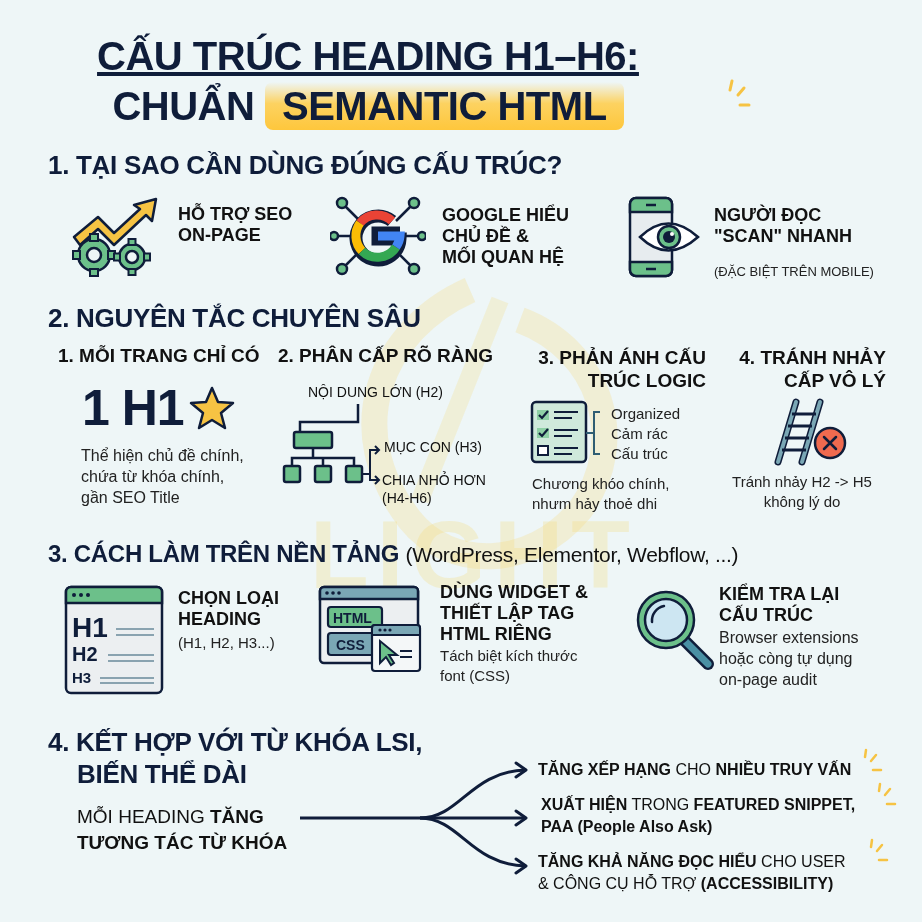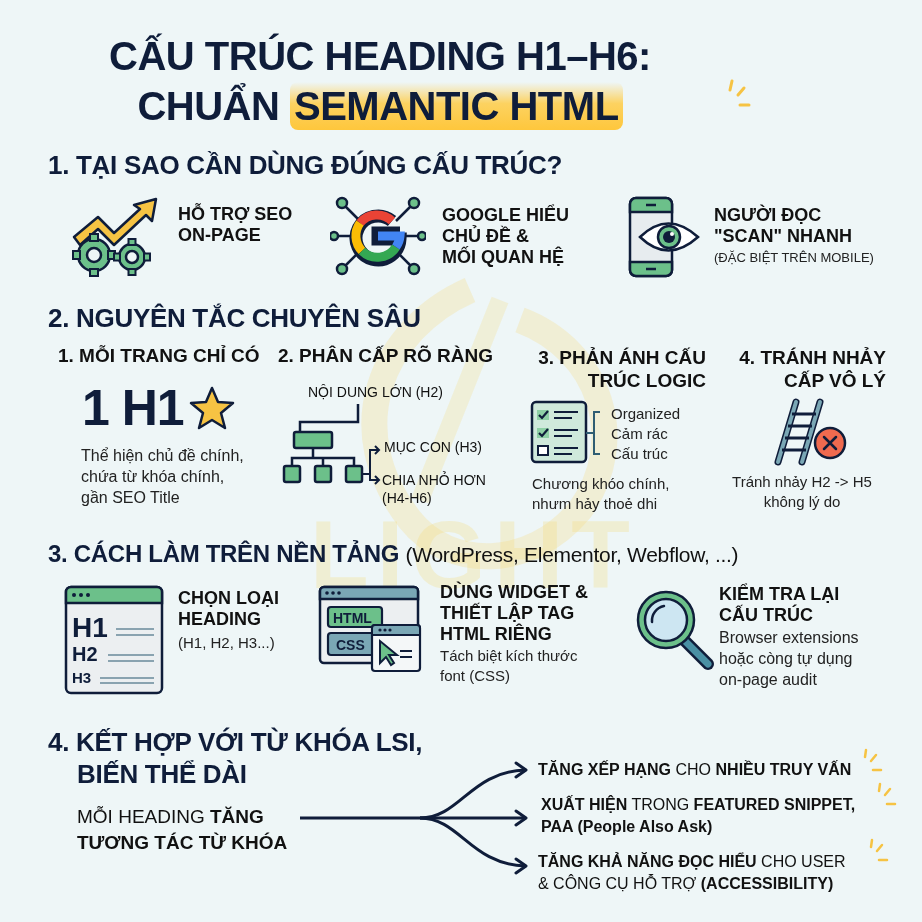--- a/index.html
+++ b/index.html
@@ -19,27 +19,28 @@
     pointer-events: none;
   }
   .wm-text {
     position: absolute; left: 310px; top: 500px;
     font-size: 96px; font-weight: 700; letter-spacing: 8px;
     color: rgba(246, 220, 120, 0.28);
   }
 
   
   .title {
-    position: absolute; left: 12px; top: 32px; width: 736px; text-align: center;
+    position: absolute; left: 0; top: 32px; width: 736px; text-align: center;
     font-size: 40px; font-weight: 700; line-height: 48px; color: #0f1d3a;
     letter-spacing: -0.5px;
+    text-decoration: underline;
   }
   .title .line2 { display: inline-block; margin-top: 2px; }
   .highlight {
-    display: inline-block; padding: 0 4px;
+    display: inline-block; padding: 0 17px;
     background: linear-gradient(180deg, rgba(255,213,90,0.0) 0%, rgba(255,204,70,0.85) 45%, rgba(255,196,50,0.95) 100%);
     border-radius: 8px;
   }
   .sparkle { position: absolute; }
 
   .section-h {
     position: absolute; font-size: 26px; font-weight: 700; color: #0f1d3a; letter-spacing: -0.3px;
   }
   .section-h .light { font-weight: 400; color: #111; }
 
@@ -134,21 +135,21 @@
   <line x1="20" y1="9" x2="30" y2="9" stroke="#0f1d3a" stroke-width="2.5"></line>
   <line x1="20" y1="73" x2="30" y2="73" stroke="#0f1d3a" stroke-width="2.5"></line>
   <path d="M14 41 Q 42 14 72 41 Q 42 68 14 41 Z" fill="#fff" stroke="#0f1d3a" stroke-width="2.5"></path>
   <circle cx="43" cy="41" r="11" fill="#6cc08a" stroke="#0f1d3a" stroke-width="2.5"></circle>
   <circle cx="43" cy="41" r="6" fill="#0f1d3a"></circle>
   <circle cx="46" cy="38" r="2" fill="#fff"></circle>
 </svg>
 <div class="abs" style="left:714px;top:205px">
   <div class="item-title">NGƯỜI ĐỌC</div>
   <div class="item-title">"SCAN" NHANH</div>
-  <div class="item-sub" style="margin-top:2px">(ĐẶC BIỆT TRÊN MOBILE)</div>
+  <div class="item-sub" style="margin-top:16px">(ĐẶC BIỆT TRÊN MOBILE)</div>
 </div>
 
 <div class="section-h" style="left:48px;top:303px">2. NGUYÊN TẮC CHUYÊN SÂU</div>
 
 <div class="abs sub-h" style="left:58px;top:344px;text-align:right">1. MỖI TRANG CHỈ CÓ</div>
 <div class="abs" style="left:82px;top:380px;font-size:50px;font-weight:700;color:#0f1d3a;letter-spacing:-1px;line-height:56px">1 H1</div>
 <svg class="abs" style="left:188px;top:385px" width="48" height="46" viewBox="0 0 48 46">
   <path d="M24 3 L30 17 L45 18 L33 28 L37 43 L24 35 L11 43 L15 28 L3 18 L18 17 Z" fill="#f6c343" stroke="#0f1d3a" stroke-width="2.5" stroke-linejoin="round"></path>
 </svg>
 <div class="abs body-text" style="left:81px;top:445px">

